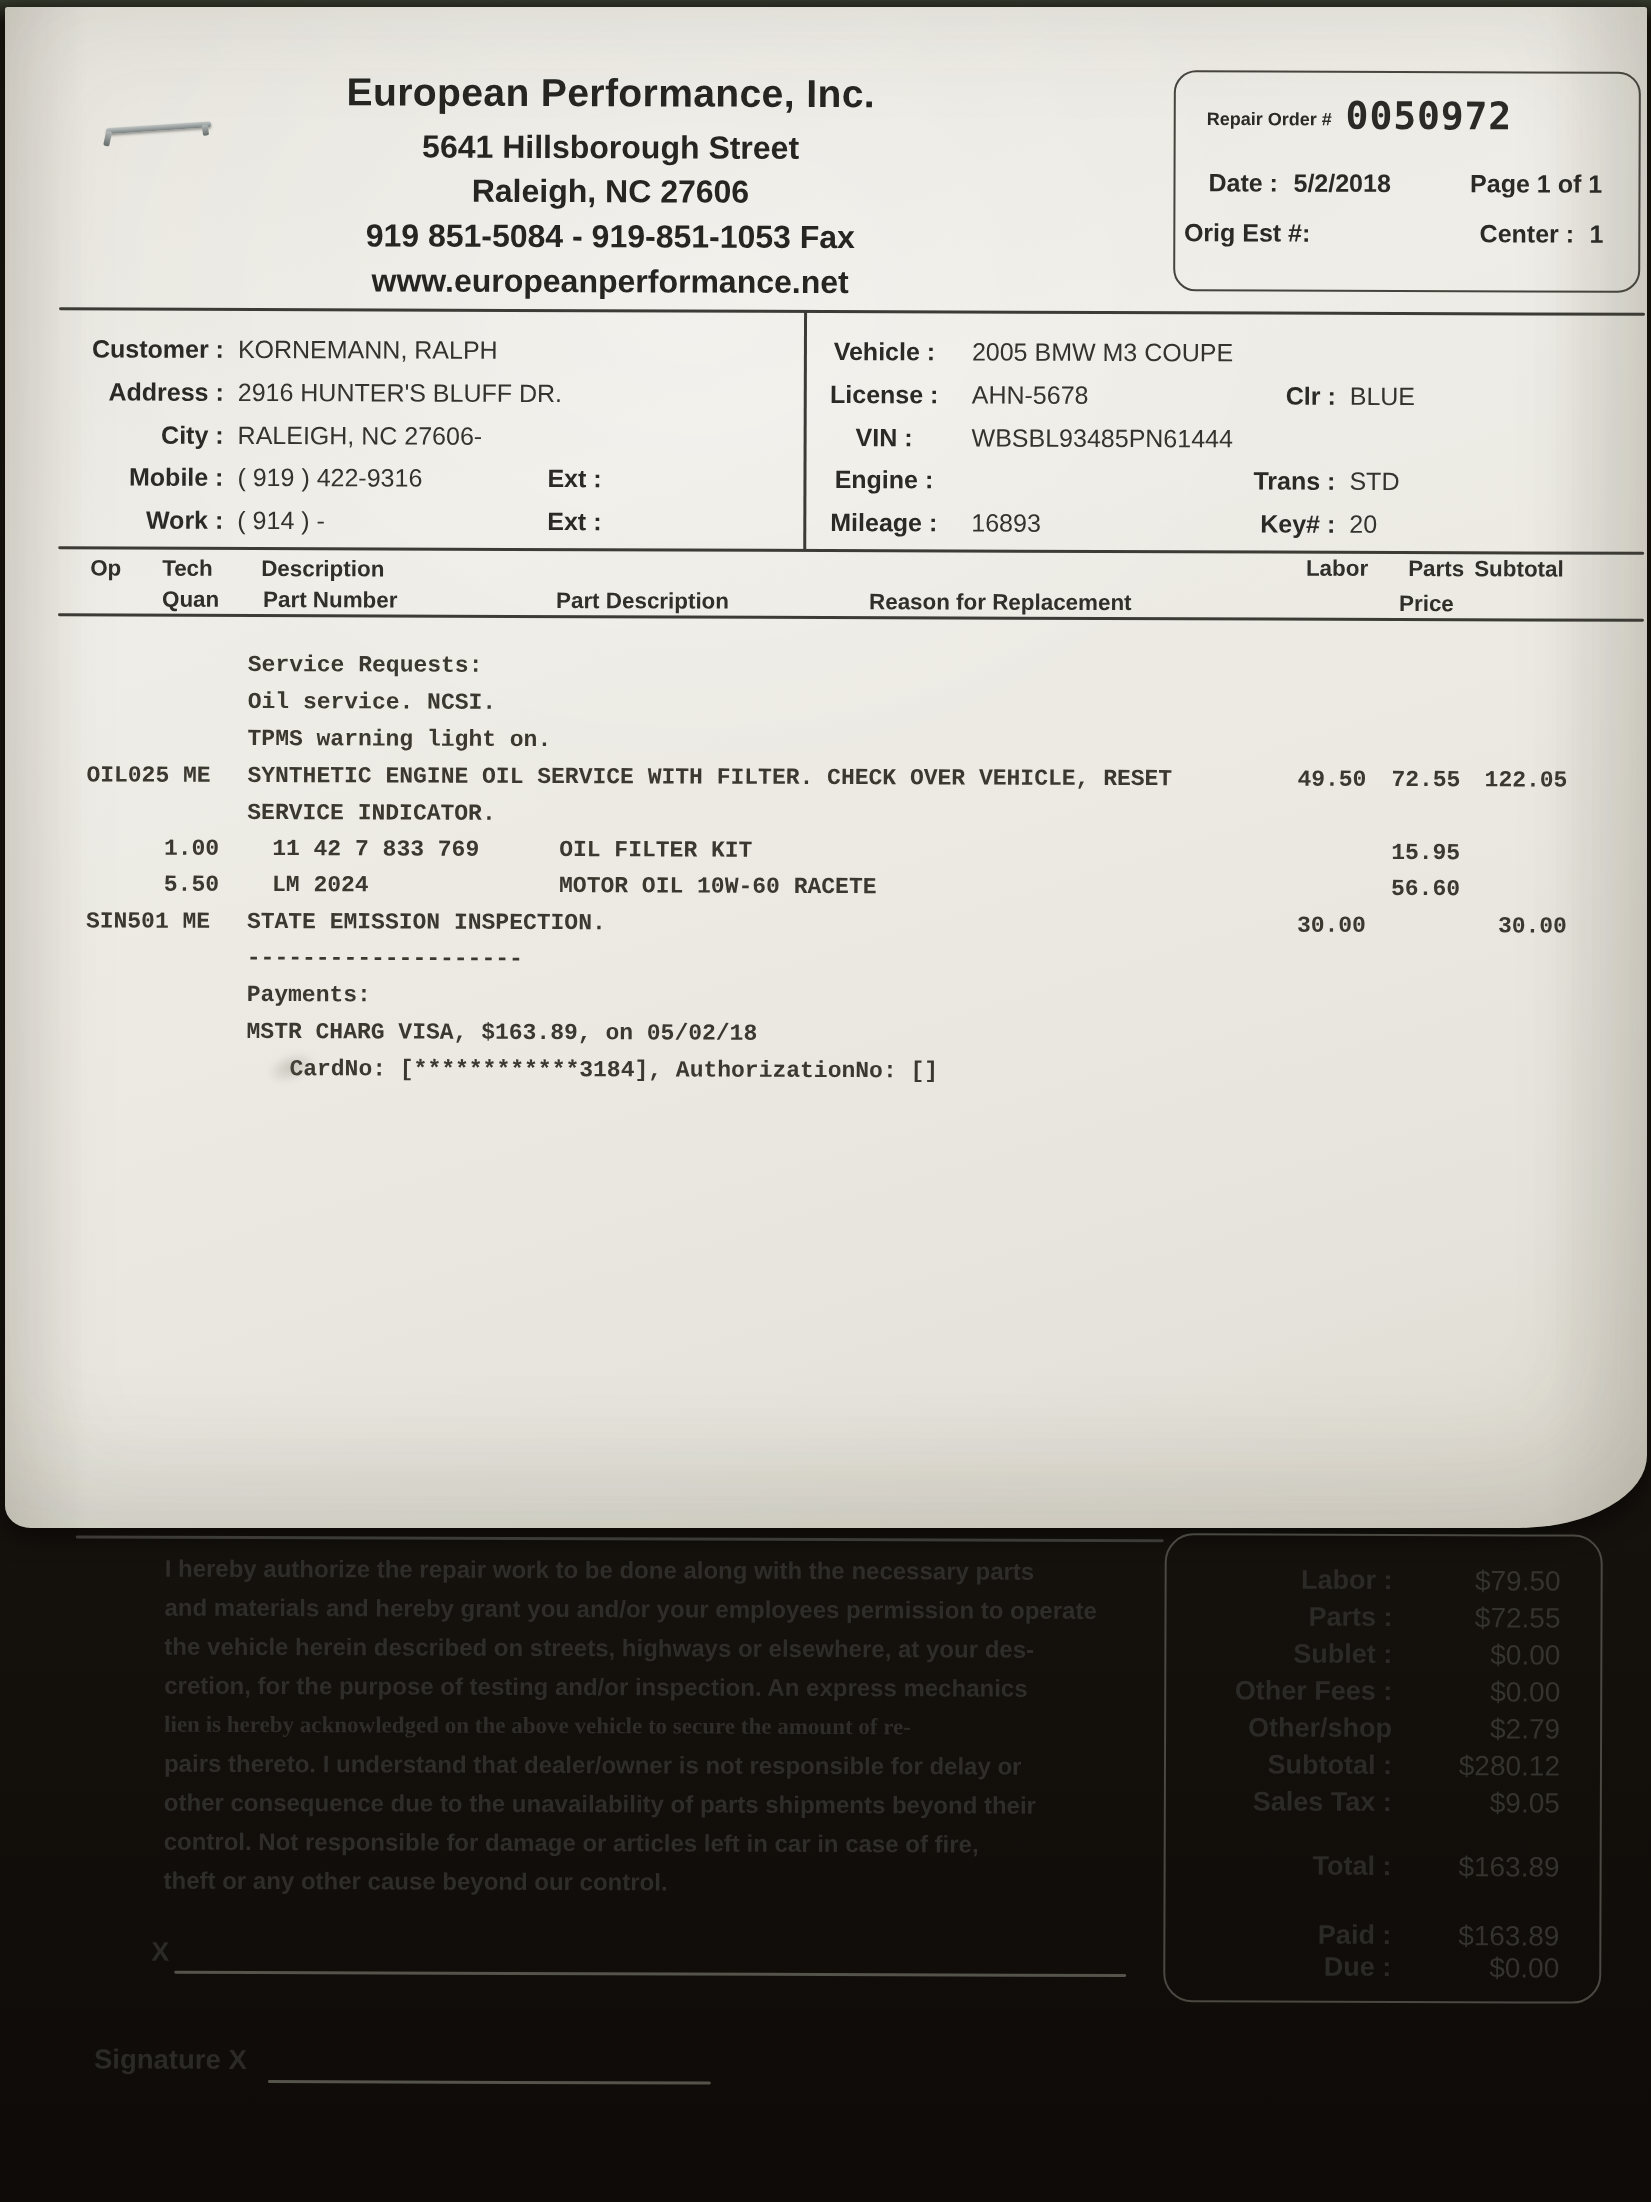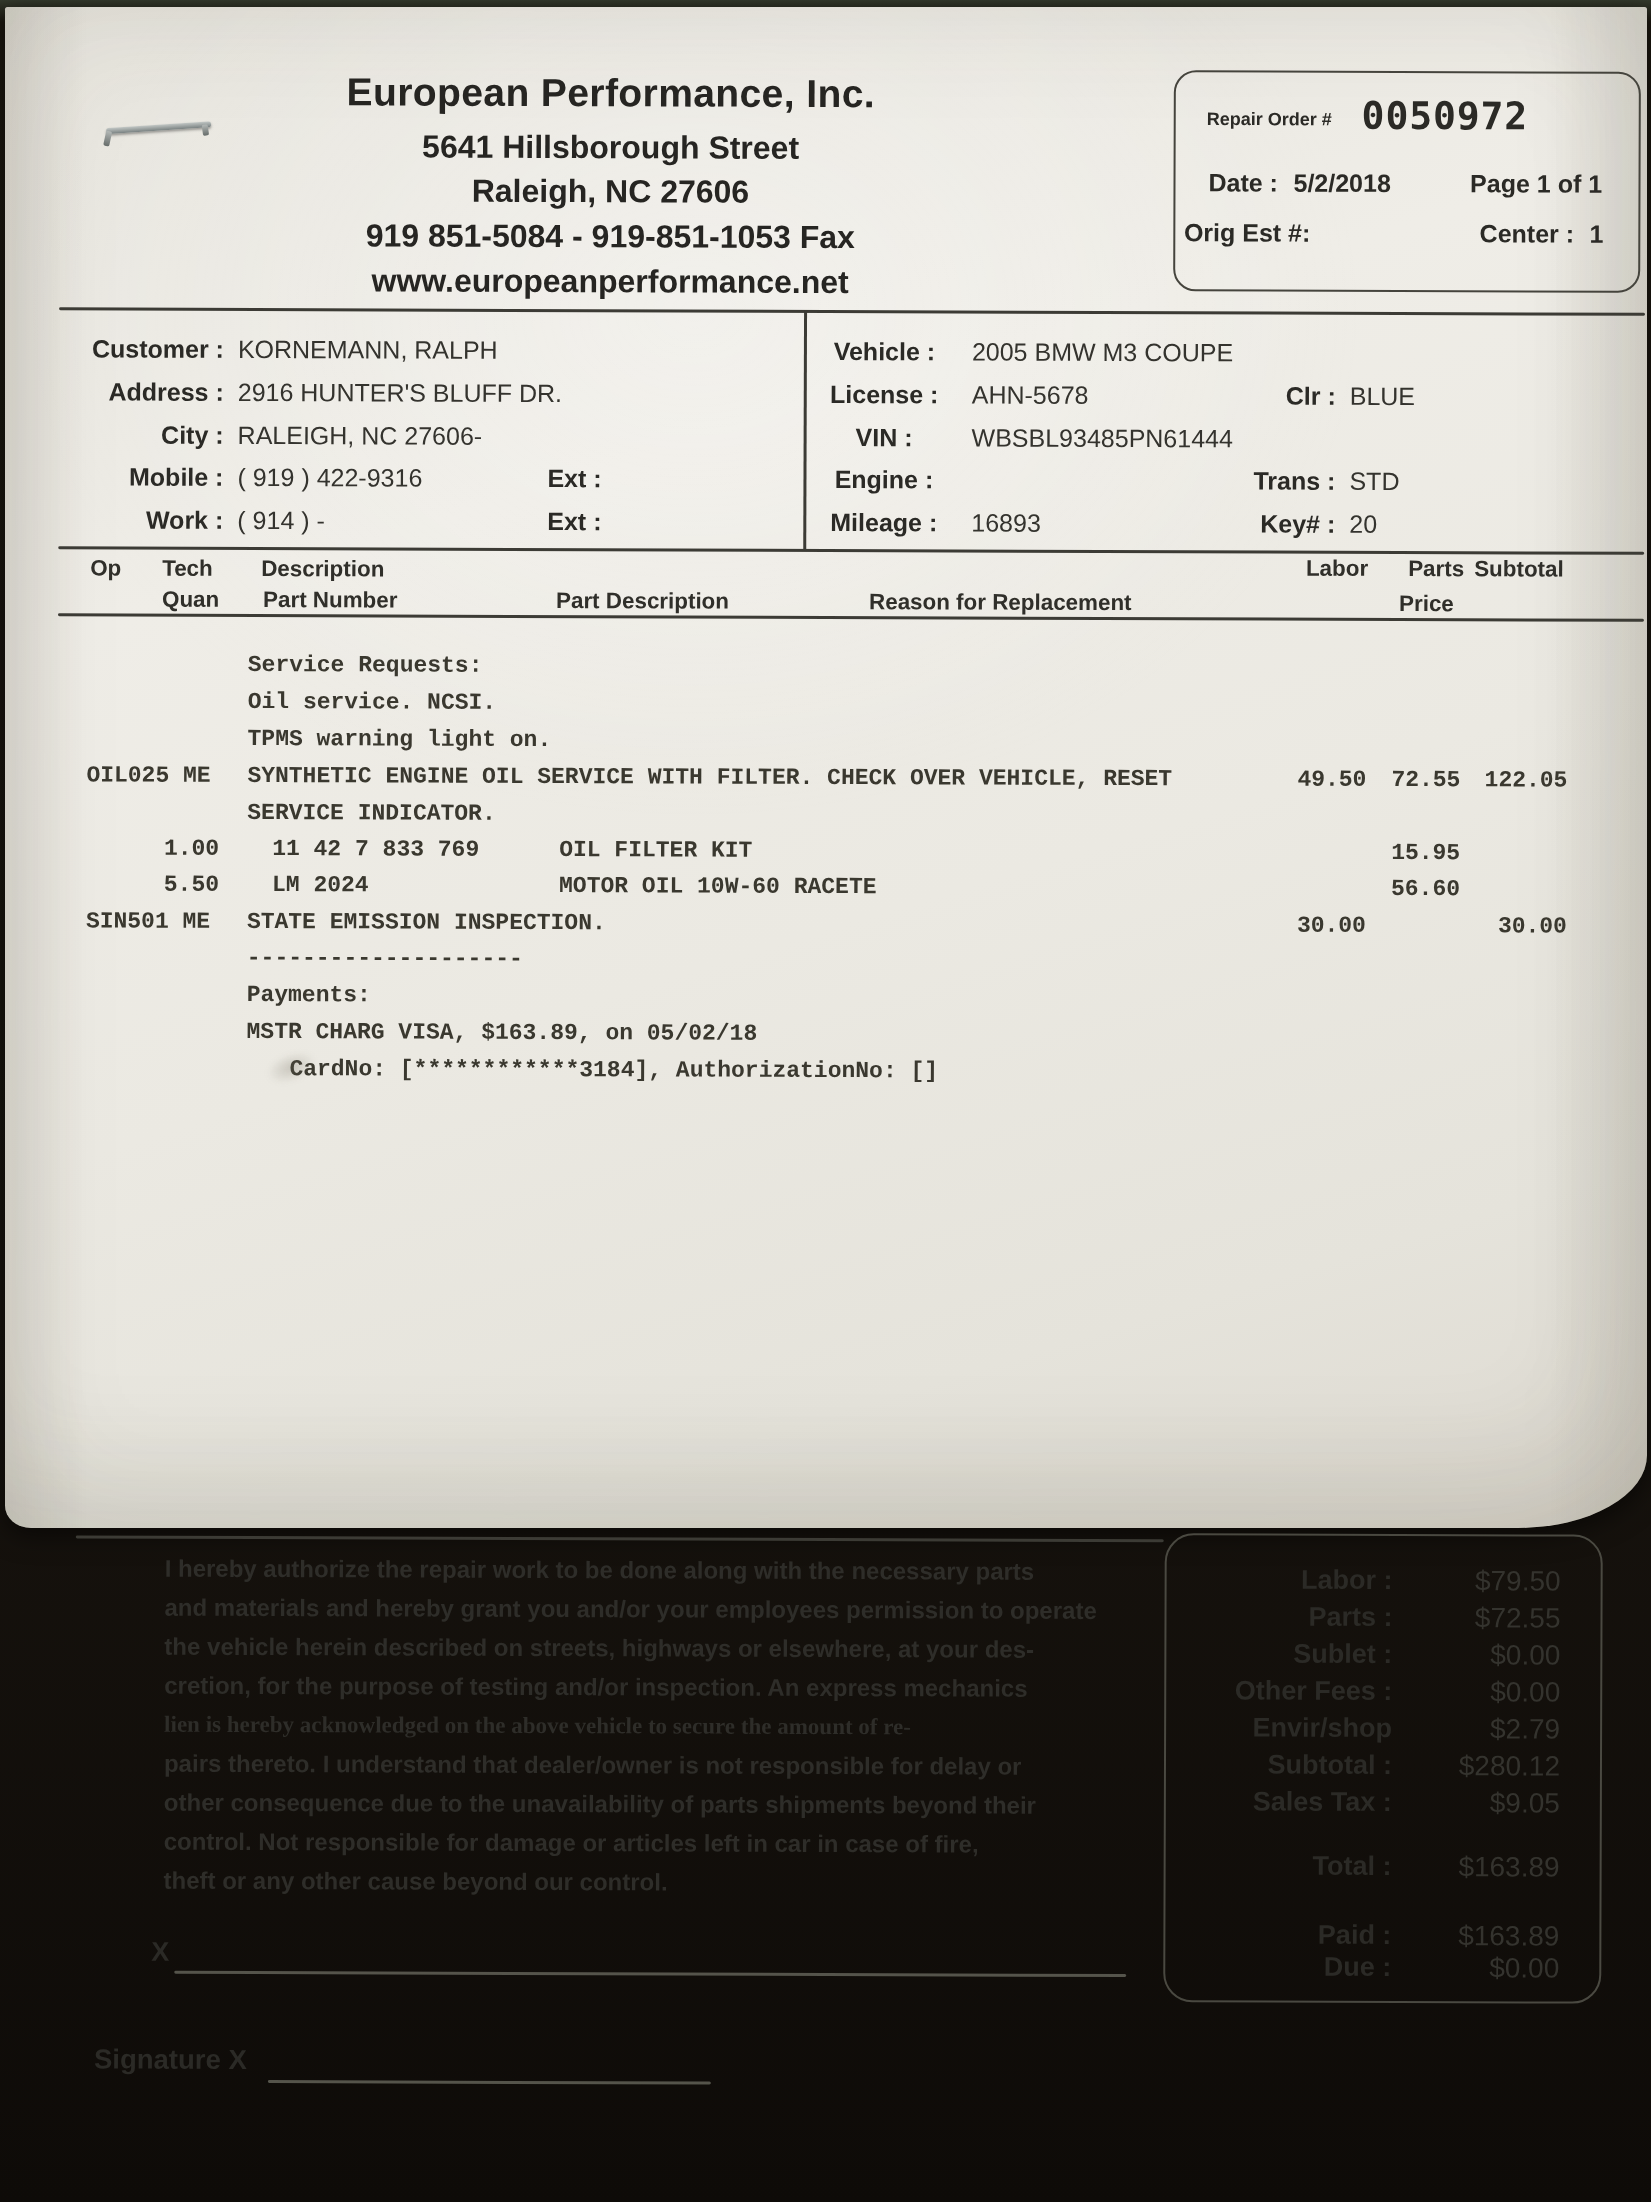--- a/index.html
+++ b/index.html
@@ -23,21 +23,21 @@
 
   
   .letterhead{position:absolute;left:205px;top:65px;width:798px;text-align:center;color:#262522;}
   .co-name{font-size:39px;font-weight:bold;letter-spacing:0.4px;margin-bottom:13.8px;}
   .co-line{font-size:32px;font-weight:bold;margin-bottom:7.7px;}
 
   
   .ro-box{position:absolute;left:1167px;top:62px;width:463px;height:217px;border:2.6px solid #45443d;border-radius:22.4px;}
   .ro-r1{position:absolute;left:31px;top:20.6px;white-space:nowrap;}
   .ro-lbl{font-size:18px;font-weight:bold;}
-  .ro-num{font-size:38px;font-weight:bold;font-family:"DejaVu Sans Mono",monospace;letter-spacing:0.9px;margin-left:26px;vertical-align:-3.4px;}
+  .ro-num{font-size:38px;font-weight:bold;font-family:"DejaVu Sans Mono",monospace;letter-spacing:0.9px;margin-left:10px;vertical-align:-3.4px;}
   .ro-r2{position:absolute;left:33px;top:96px;width:397px;font-size:25px;font-weight:bold;}
   .ro-r3{position:absolute;left:8.6px;top:146px;width:423px;font-size:25px;font-weight:bold;}
   .ro-right{position:absolute;right:3.4px;top:0;}
   .ro-val{margin-left:8.6px;}
 
   
   .hline{position:absolute;background:#3c3b35;height:3.4px;border-radius:1.7px;}
   .vline{position:absolute;background:#3c3b35;width:2.6px;}
 
   
@@ -273,21 +273,21 @@
         </div>
         <div class="trow" style="top:103px">
           <span class="tlbl">Sublet :</span>
           <span class="tval">$0.00</span>
         </div>
         <div class="trow" style="top:140px">
           <span class="tlbl">Other Fees :</span>
           <span class="tval">$0.00</span>
         </div>
         <div class="trow" style="top:177px">
-          <span class="tlbl">Envir/shop</span>
+          <span class="tlbl">Other/shop</span>
           <span class="tval">$2.79</span>
         </div>
         <div class="trow" style="top:214px">
           <span class="tlbl">Subtotal :</span>
           <span class="tval">$280.12</span>
         </div>
         <div class="trow" style="top:251px">
           <span class="tlbl">Sales Tax :</span>
           <span class="tval">$9.05</span>
         </div>

